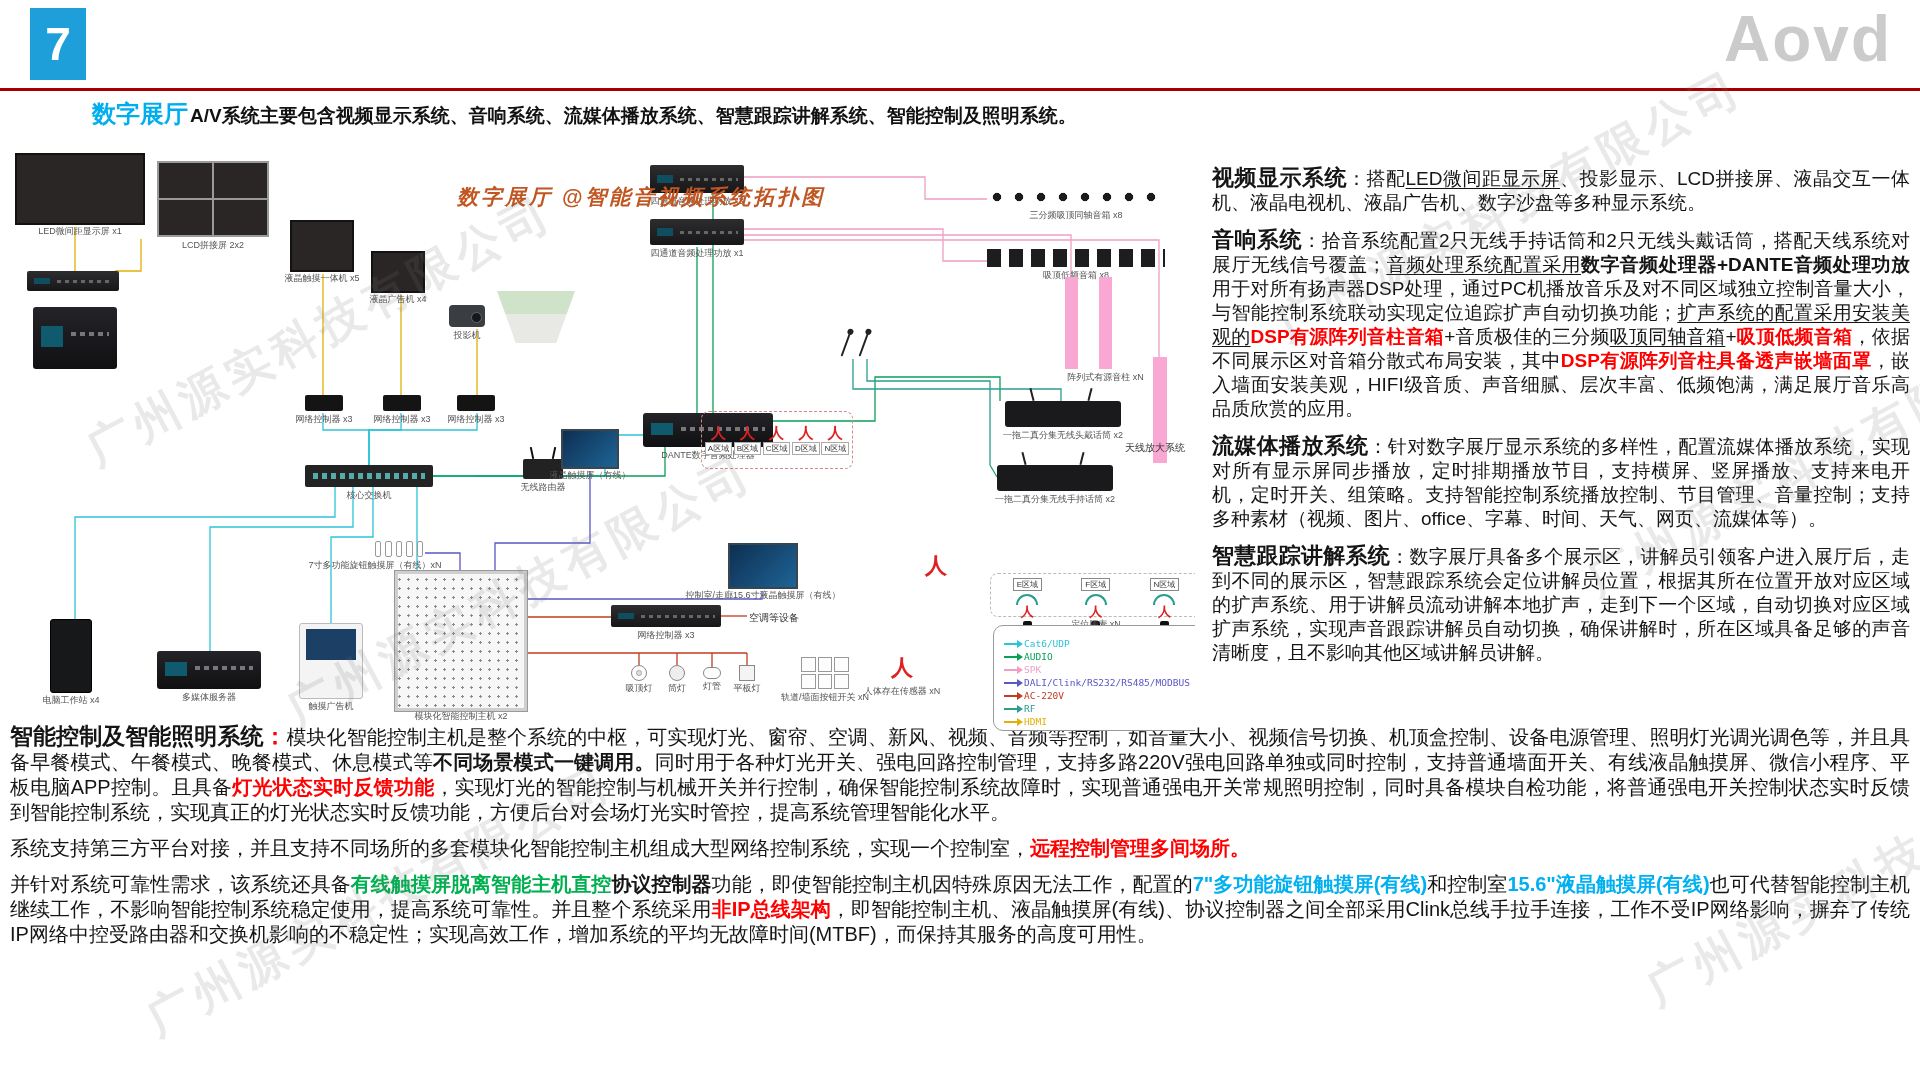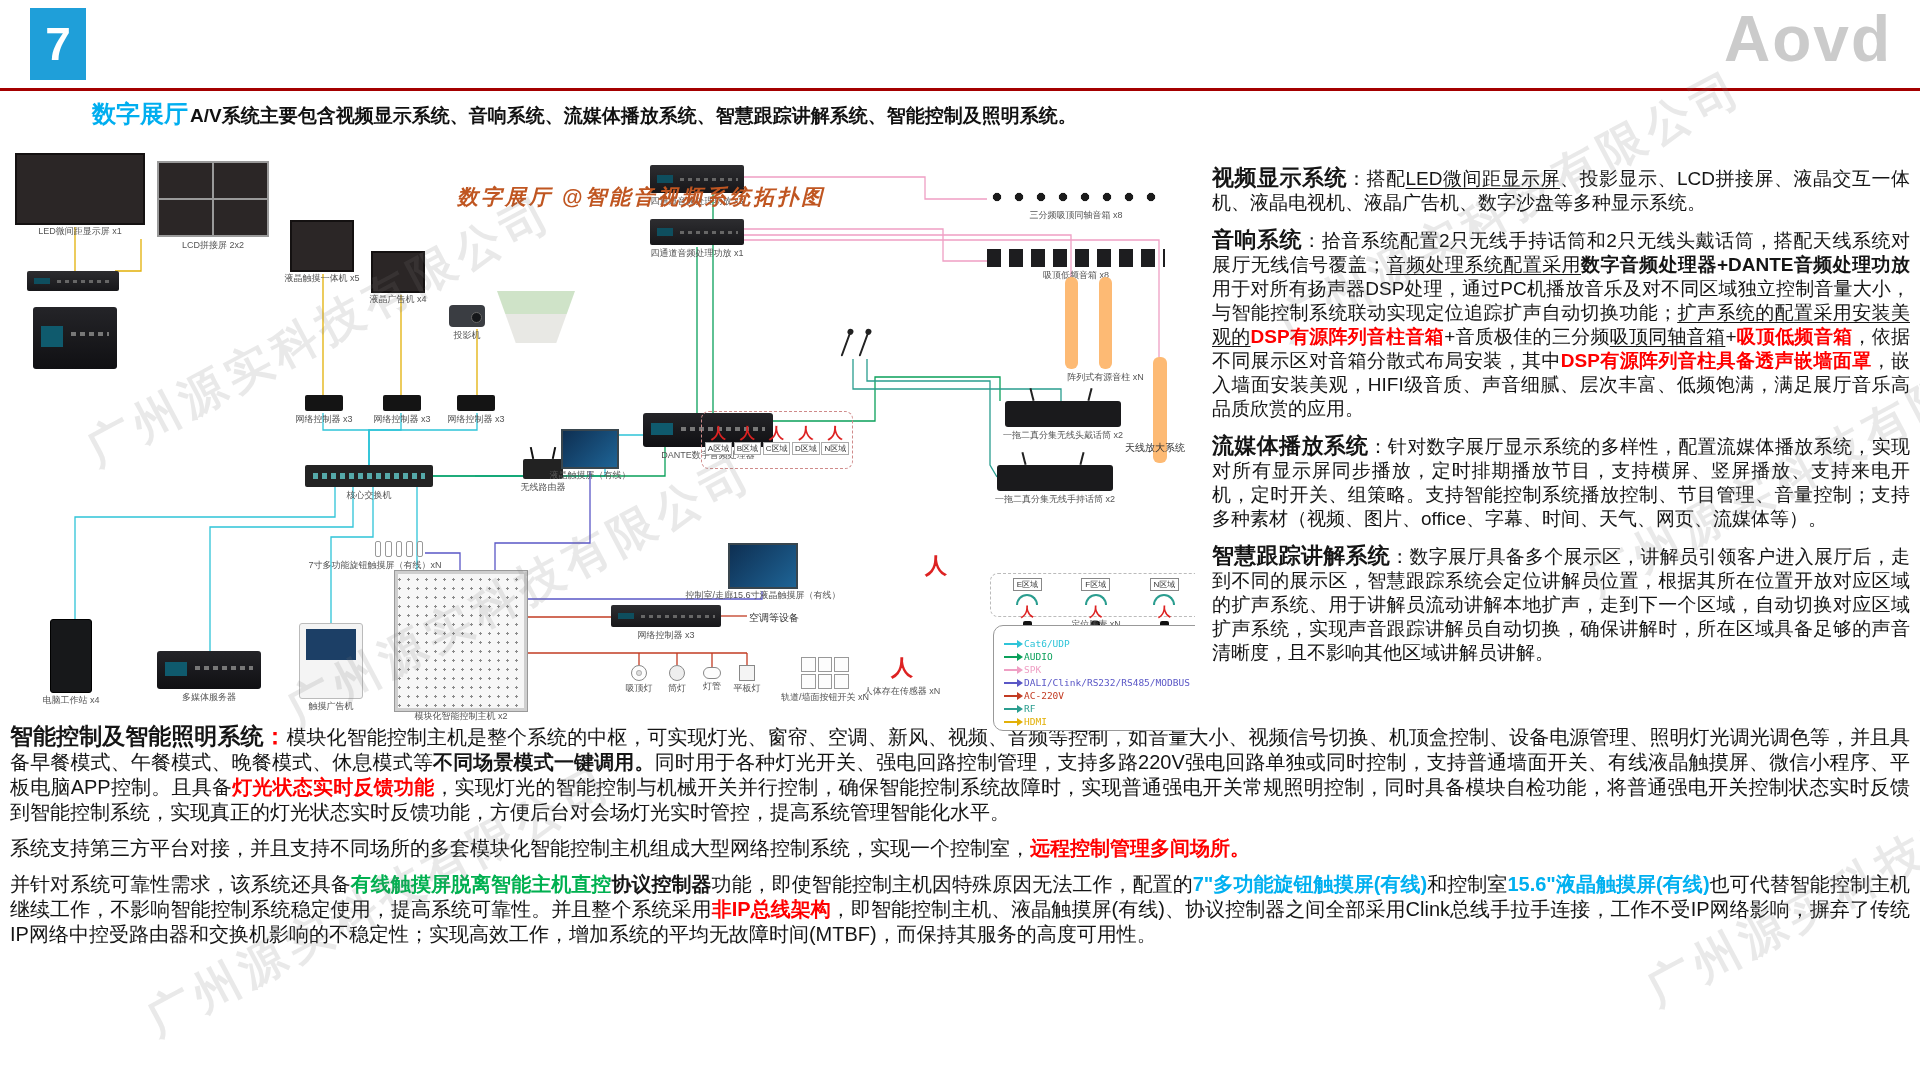--- a/index.html
+++ b/index.html
@@ -51,21 +51,21 @@
   .k-router::after{right:8px;transform:rotate(12deg);}
   .k-bluescreen{background:linear-gradient(135deg,#0e2f52,#1e6496);border:2px solid #39464e;}
   .k-box{background:#141414;border-radius:2px;}
   .k-projector{background:#3a3d42;border-radius:4px;}
   .k-projector::after{content:"";position:absolute;right:3px;top:30%;width:9px;height:9px;border-radius:50%;
              background:#15171a;border:1px solid #666;}
   .k-sandbox{background:linear-gradient(#cfe3c8 0 45%,#e8e8e4 45%);clip-path:polygon(0 0,100% 0,76% 100%,24% 100%);}
   .k-spkrow{background-image:radial-gradient(circle 7px at 10px 10px,#1b1b1b 55%,#cfcfcf 60%,#f2f2f2 66%,transparent 70%);
             background-size:22px 20px;background-repeat:repeat-x;}
   .k-spkrow2{background:repeating-linear-gradient(90deg,#1d1d1f 0 14px,transparent 14px 22px);}
-  .k-colspk{background:#fdba74;border-radius:6px;}
+  .k-colspk{background:#f9a8d4;border-radius:0;}
   .k-micrx{background:#1a1a1c;border-radius:3px;}
   .k-micrx::before,.k-micrx::after{content:"";position:absolute;top:-13px;width:2px;height:13px;background:#222;}
   .k-micrx::before{left:22%;transform:rotate(-14deg);}
   .k-micrx::after{left:72%;transform:rotate(14deg);}
   .k-panels{display:flex;gap:4px;}
   .k-panels i{flex:1;background:#fff;border:1px solid #999;border-radius:2px;}
   .k-panelgrid{display:grid;grid-template-columns:repeat(3,1fr);gap:2px;}
   .k-panelgrid i{background:#fdfdfd;border:1px solid #999;}
   .k-light,.k-light2{border:1px solid #888;border-radius:50%;background:#fdfdfd;}
   .k-light::after{content:"";position:absolute;left:30%;top:30%;right:30%;bottom:30%;border-radius:50%;background:#ddd;border:1px solid #aaa;}

